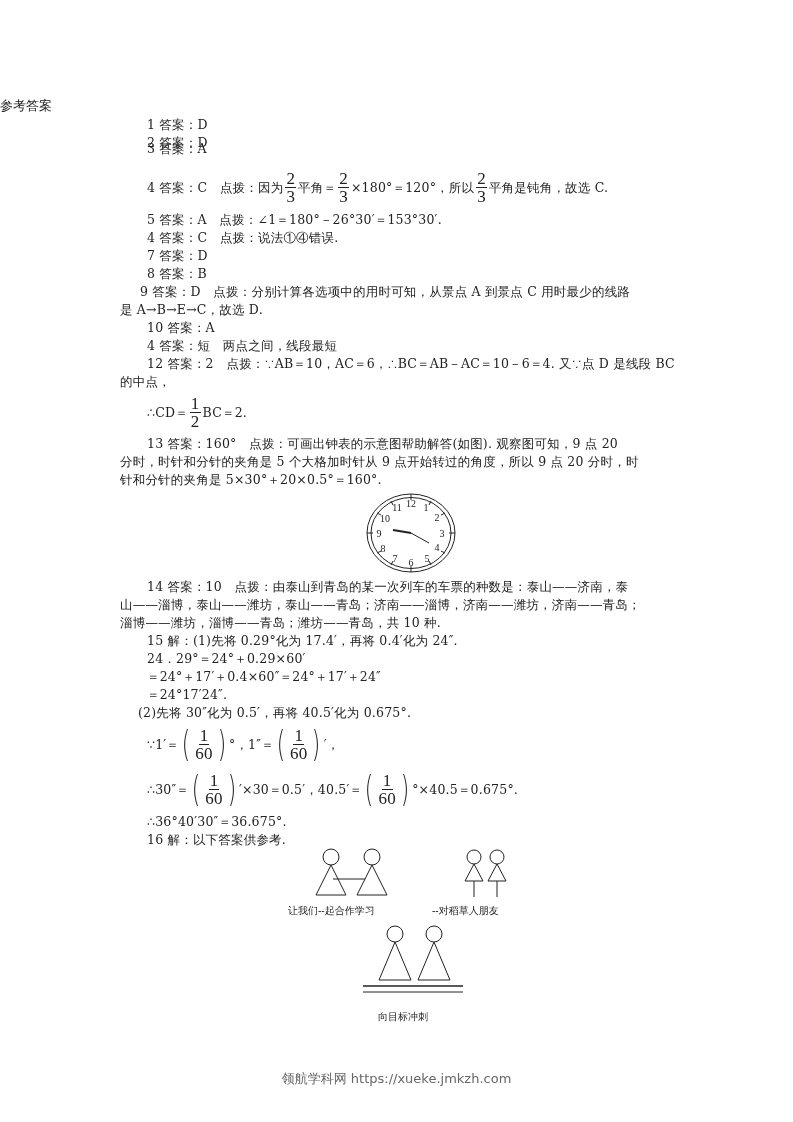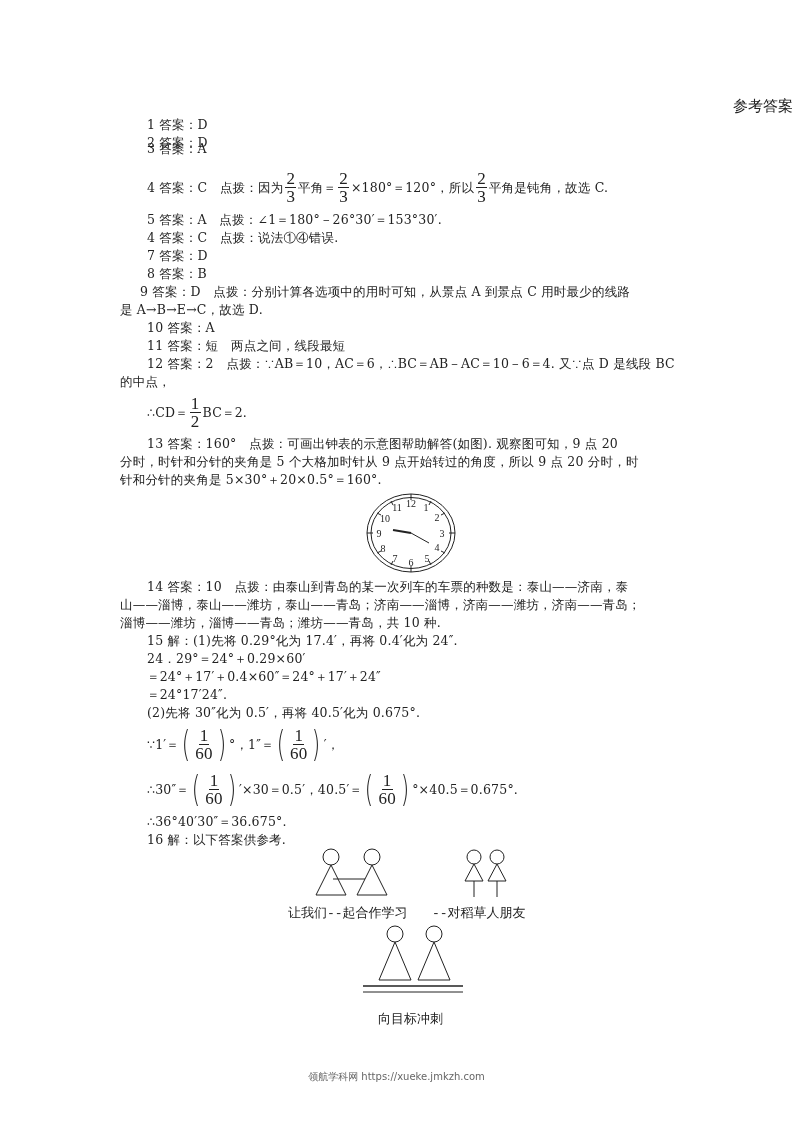--- a/index.html
+++ b/index.html
@@ -1,28 +1,28 @@
 <!DOCTYPE html>
 <html><head>
 <meta charset="utf-8">
 <style>
   html,body{margin:0;padding:0;background:#fff;}
   body{width:793px;height:1122px;position:relative;overflow:hidden;
        font-family:"DejaVu Serif","Liberation Serif",serif;color:#222;}
   .ln{position:absolute;font-size:12.5px;line-height:17px;white-space:nowrap;letter-spacing:0.2px;}
-  .title{position:absolute;top:97px;left:0;width:793px;text-align:right;font-size:15px;}
+  .title{position:absolute;top:97px;left:0;width:793px;text-align:left;font-size:13px;}
   .frac{display:inline-flex;flex-direction:column;align-items:center;vertical-align:middle;
         font-family:"Liberation Serif",serif;font-size:17px;line-height:17px;margin:0 2px;}
   .frac .num{border-bottom:1px solid #222;padding:0 1px;}
   .paren{display:inline-flex;align-items:center;vertical-align:middle;}
   .paren .br{font-size:36px;font-weight:100;line-height:36px;transform:scaleX(0.6);font-family:"DejaVu Sans",sans-serif;}
   .mid{vertical-align:middle;}
   .footer{position:absolute;top:1070px;left:0;width:793px;text-align:center;
-          font-family:"DejaVu Sans",sans-serif;font-size:10px;color:#666;}
-  .cap{position:absolute;font-size:13px;font-family:Liberation Mono, monospace;}
+          font-family:"DejaVu Sans",sans-serif;font-size:13px;color:#666;}
+  .cap{position:absolute;font-size:10px;font-family:Liberation Sans, sans-serif;}
 </style>
 </head>
 <body>
 
 <div class="title">参考答案</div>
 
 <div class="ln" style="top:116px;left:147px">1 答案：D</div>
 <div class="ln" style="top:134px;left:147px">2 答案：D</div>
 <div class="ln" style="top:140px;left:147px">3 答案：A</div>
 
@@ -39,21 +39,21 @@
     </span><span class="mid">平角是钝角，故选 C.</span>
 </div>
 
 <div class="ln" style="top:211px;left:147px">5 答案：A　点拨：∠1＝180°－26°30′＝153°30′.</div>
 <div class="ln" style="top:229px;left:147px">4 答案：C　点拨：说法①④错误.</div>
 <div class="ln" style="top:247px;left:147px">7 答案：D</div>
 <div class="ln" style="top:265px;left:147px">8 答案：B</div>
 <div class="ln" style="top:283px;left:140px">9 答案：D　点拨：分别计算各选项中的用时可知，从景点 A 到景点 C 用时最少的线路</div>
 <div class="ln" style="top:301px;left:120px">是 A→B→E→C，故选 D.</div>
 <div class="ln" style="top:319px;left:147px">10 答案：A</div>
-<div class="ln" style="top:337px;left:147px">11 答案：短　两点之间，线段最短</div>
+<div class="ln" style="top:337px;left:147px">4 答案：短　两点之间，线段最短</div>
 <div class="ln" style="top:355px;left:147px">12 答案：2　点拨：∵AB＝10，AC＝6，∴BC＝AB－AC＝10－6＝4. 又∵点 D 是线段 BC</div>
 <div class="ln" style="top:373px;left:120px">的中点，</div>
 <div class="ln" style="top:395px;left:147px">
   <span class="mid">∴CD＝</span><span class="frac">
       <span class="num">1</span>
       <span>2</span>
     </span><span class="mid">BC＝2.</span>
 </div>
 
 <div class="ln" style="top:435px;left:147px">13 答案：160°　点拨：可画出钟表的示意图帮助解答(如图). 观察图可知，9 点 20</div>
@@ -95,21 +95,21 @@
   <line x1="46" y1="41" x2="64" y2="51" stroke="#222" stroke-width="1"></line>
 </svg>
 
 <div class="ln" style="top:578px;left:147px">14 答案：10　点拨：由泰山到青岛的某一次列车的车票的种数是：泰山——济南，泰</div>
 <div class="ln" style="top:596px;left:120px">山——淄博，泰山——潍坊，泰山——青岛；济南——淄博，济南——潍坊，济南——青岛；</div>
 <div class="ln" style="top:614px;left:120px">淄博——潍坊，淄博——青岛；潍坊——青岛，共 10 种.</div>
 <div class="ln" style="top:632px;left:147px">15 解：(1)先将 0.29°化为 17.4′，再将 0.4′化为 24″.</div>
 <div class="ln" style="top:650px;left:147px">24．29°＝24°＋0.29×60′</div>
 <div class="ln" style="top:668px;left:147px">＝24°＋17′＋0.4×60″＝24°＋17′＋24″</div>
 <div class="ln" style="top:686px;left:147px">＝24°17′24″.</div>
-<div class="ln" style="top:704px;left:147px">(2)先将 30″化为 0.5′，再将 40.5′化为 0.675°.</div>
+<div class="ln" style="top:704px;left:138px">(2)先将 30″化为 0.5′，再将 40.5′化为 0.675°.</div>
 
 <div class="ln" style="top:726px;left:147px">
   <span class="mid">∵1′＝</span><span class="paren">
       <span class="br">(</span>
       <span class="frac">
         <span class="num">1</span>
         <span>60</span>
       </span>
       <span class="br">)</span>
     </span><span class="mid">°，1″＝</span><span class="paren">

